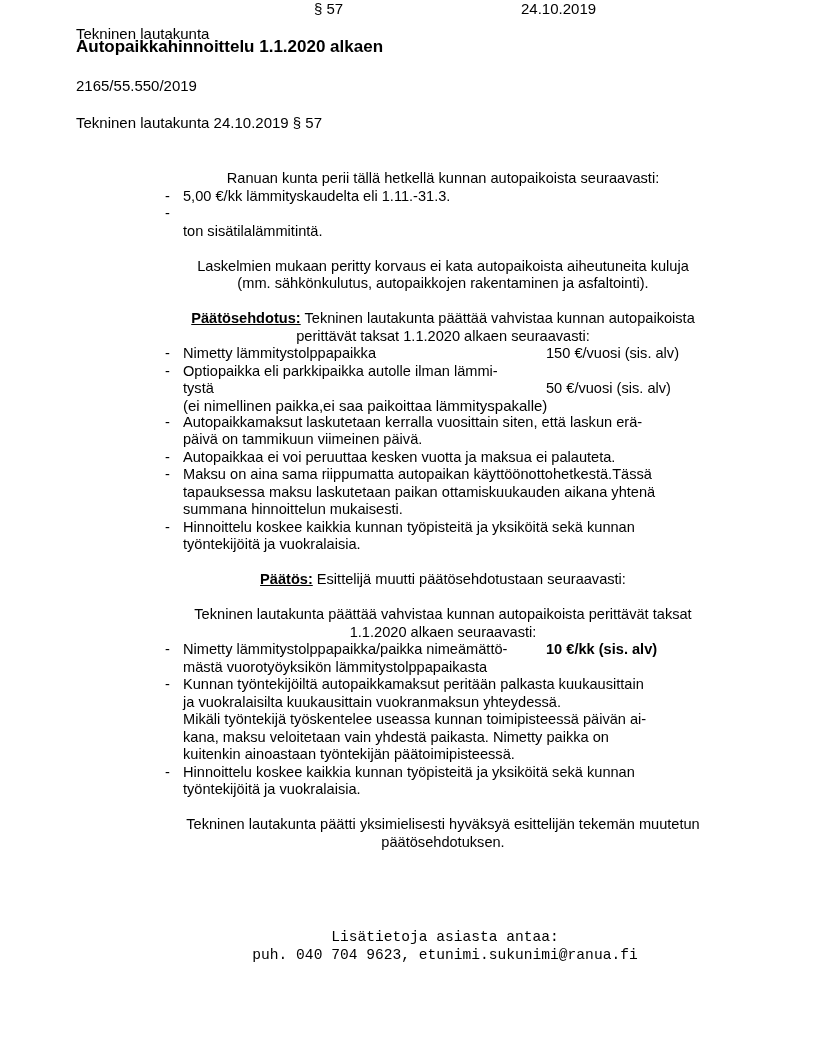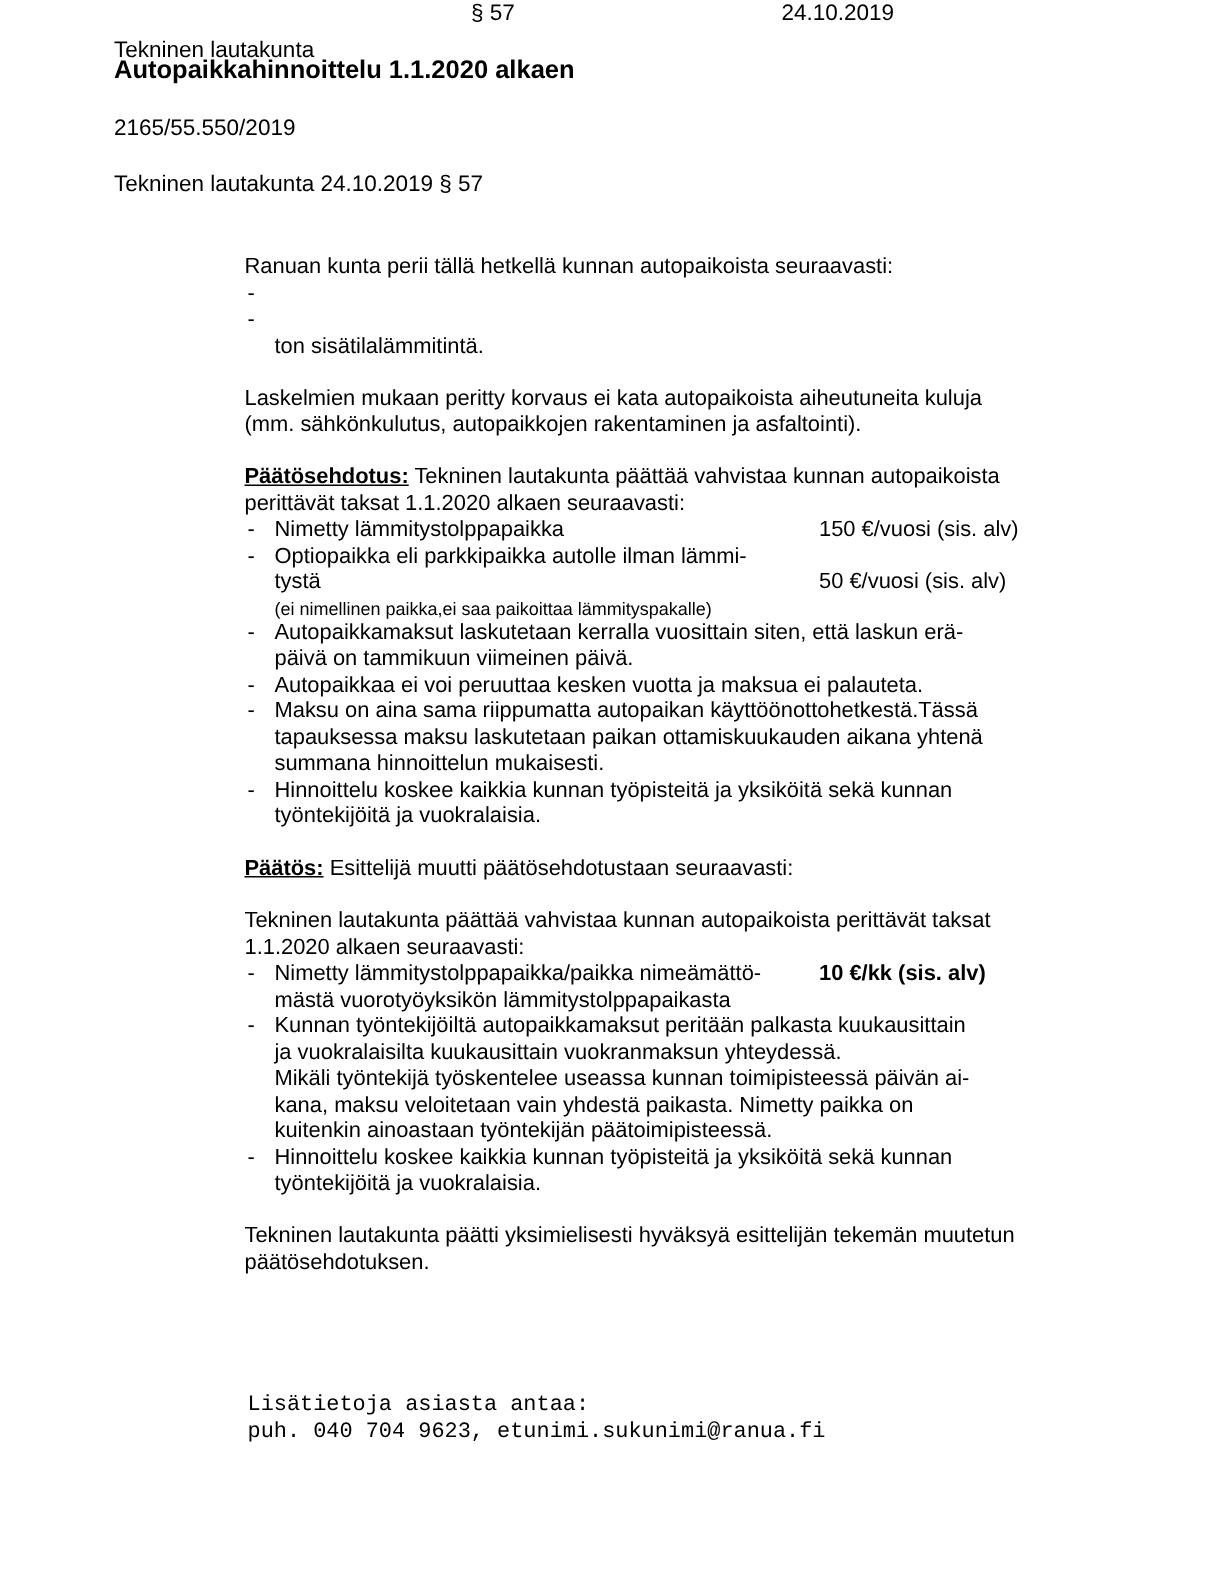--- a/index.html
+++ b/index.html
@@ -4,43 +4,43 @@
 <style>
   html, body { margin: 0; padding: 0; background: #ffffff; }
   body {
     width: 816px; height: 1056px; position: relative; overflow: hidden;
     font-family: "Liberation Sans", sans-serif; color: #000; font-size: 14.6px;
   }
   .abs { position: absolute; white-space: nowrap; line-height: 17px; }
   .hdr { font-size: 15px; }
   .title { font-weight: bold; font-size: 17px; }
   .body { position: absolute; left: 163px; width: 560px; line-height: 17.5px; }
-  .line { white-space: nowrap; height: 17.5px; }
+  .line { white-space: nowrap; height: 17.5px; text-align: center; }
   .bl { position: relative; padding-left: 20px; white-space: nowrap; height: 17.5px; }
   .bl .dash { position: absolute; left: 2px; }
   .price { position: absolute; left: 383px; }
-  .small { font-size: 12px; padding-left: 20px; height: 16px; line-height: 16px; white-space: nowrap; }
+  .small { font-size: 15px; padding-left: 20px; height: 16px; line-height: 16px; white-space: nowrap; }
   .lbl { font-weight: bold; text-decoration: underline; }
   .gap { height: 17.5px; }
   .bold { font-weight: bold; }
 </style>
 </head>
 <body>
 
 <div class="abs hdr" style="left:76px; top:0px;margin-top:25px;">Tekninen lautakunta</div>
 <div class="abs hdr" style="left:314px; top:0px;">§ 57</div>
 <div class="abs hdr" style="left:521px; top:0px;">24.10.2019</div>
 
 <div class="abs title" style="left:76px; top:38px;">Autopaikkahinnoittelu 1.1.2020 alkaen</div>
 <div class="abs hdr" style="left:76px; top:77px;">2165/55.550/2019</div>
 <div class="abs hdr" style="left:76px; top:114px;">Tekninen lautakunta 24.10.2019 § 57</div>
 
 <div class="body" style="top:170px;">
   <div class="line">Ranuan kunta perii tällä hetkellä kunnan autopaikoista seuraavasti:</div>
-  <div class="bl"><span class="dash">-</span></div>
+  <div class="bl"><span class="dash">-</span><span>5,00 €/kk lämmityskaudelta eli 1.11.-31.3.</span></div>
   <div class="bl"><span class="dash">-</span></div>
   <div class="bl"><span>ton sisätilalämmitintä.</span></div>
   <div class="gap"></div>
   <div class="line">Laskelmien mukaan peritty korvaus ei kata autopaikoista aiheutuneita kuluja</div>
   <div class="line">(mm. sähkönkulutus, autopaikkojen rakentaminen ja asfaltointi).</div>
   <div class="gap"></div>
 
   <div class="line"><span class="lbl">Päätösehdotus:</span><span> Tekninen lautakunta päättää vahvistaa kunnan autopaikoista</span></div>
   <div class="line">perittävät taksat 1.1.2020 alkaen seuraavasti:</div>
   <div class="bl"><span class="dash">-</span><span>Nimetty lämmitystolppapaikka</span><span class="price">150 €/vuosi (sis. alv)</span></div>

